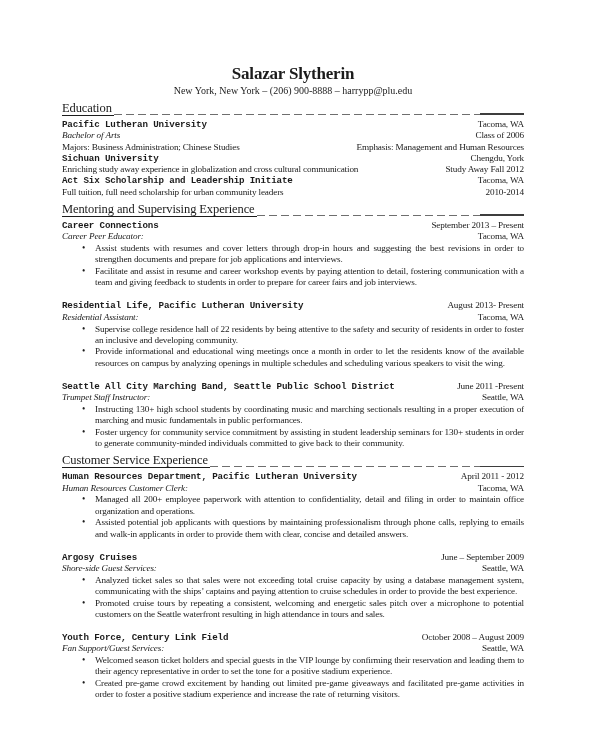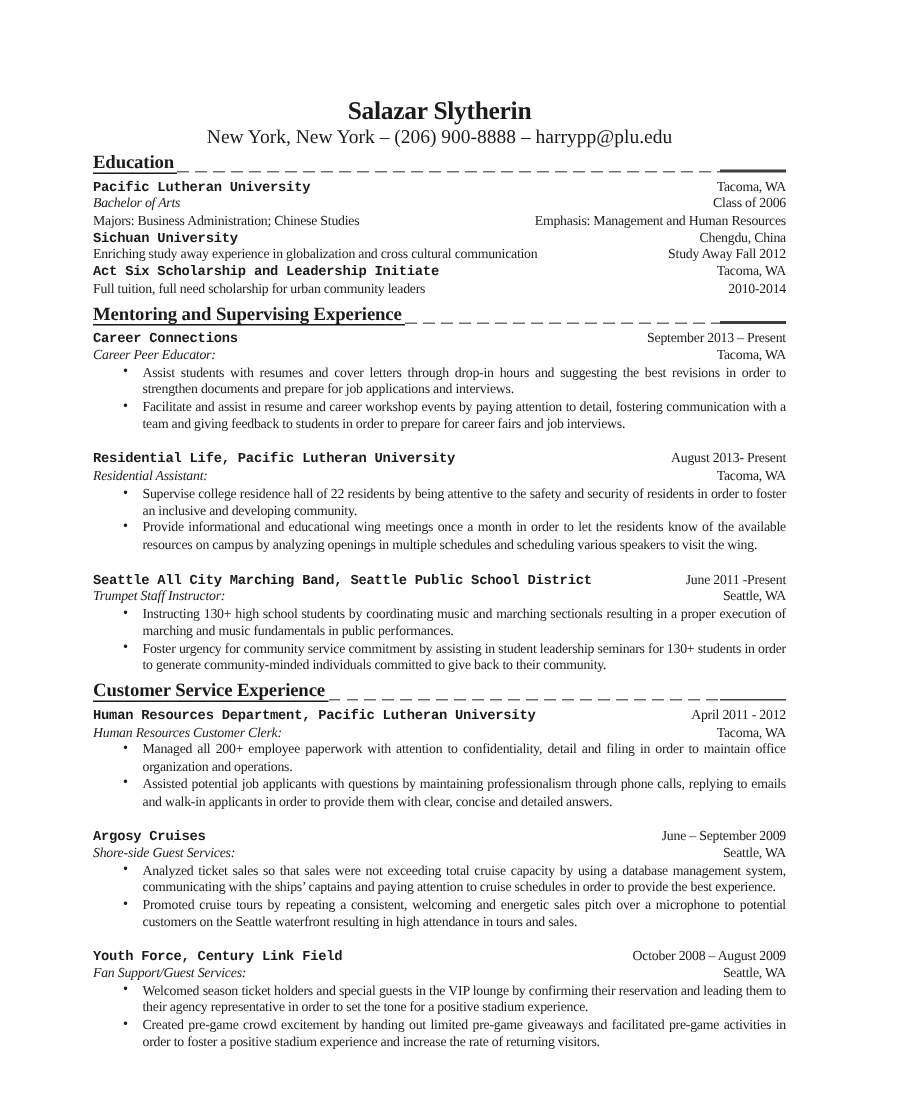--- a/index.html
+++ b/index.html
@@ -9,26 +9,26 @@
     color:#1b1b1b;
     font-family:"Liberation Serif","DejaVu Serif",serif;
     -webkit-font-smoothing:antialiased;
   }
   .page { width:600px; height:730px; padding:64px 76px 0 62px; overflow:hidden; background:#fff; }
 
   .name {
     text-align:center; font-size:17px; font-weight:bold;
     line-height:19px; letter-spacing:-0.2px;
   }
-  .contact { text-align:center; font-size:13px; line-height:12px; margin-top:2px; }
+  .contact { text-align:center; font-size:10px; line-height:12px; margin-top:2px; }
 
   .sec { margin-top:4px; }
   .sec-head { display:flex; align-items:flex-end; margin-bottom:3px; }
   .sec-title {
-    font-size:12.5px; font-weight:bold; line-height:14px;
+    font-size:12.5px; font-weight:normal; line-height:14px;
     border-bottom:1.8px solid #1b1b1b; padding-right:2px; letter-spacing:-0.1px;
   }
   .sec-fill {
     flex:1; height:1.5px; margin-bottom:1px;
     background:repeating-linear-gradient(to right,#6e6e6e 0 8px,transparent 8px 12px);
   }
   .sec-cap { width:44px; height:1.8px; background:#3d3d3d; margin-bottom:1px; }
 
   .row { display:flex; justify-content:space-between; font-size:9.2px; line-height:11.3px; letter-spacing:-0.15px; }
   .row .l { text-align:left; }
@@ -64,21 +64,21 @@
     <div class="row">
       <span class="l i">Bachelor of Arts</span>
       <span class="r">Class of 2006</span>
     </div>
     <div class="row">
       <span class="l">Majors: Business Administration; Chinese Studies</span>
       <span class="r">Emphasis: Management and Human Resources</span>
     </div>
     <div class="row">
       <span class="l b">Sichuan University</span>
-      <span class="r">Chengdu, China</span>
+      <span class="r">Chengdu, York</span>
     </div>
     <div class="row">
       <span class="l">Enriching study away experience in globalization and cross cultural communication</span>
       <span class="r">Study Away Fall 2012</span>
     </div>
     <div class="row">
       <span class="l b">Act Six Scholarship and Leadership Initiate</span>
       <span class="r">Tacoma, WA</span>
     </div>
     <div class="row">

